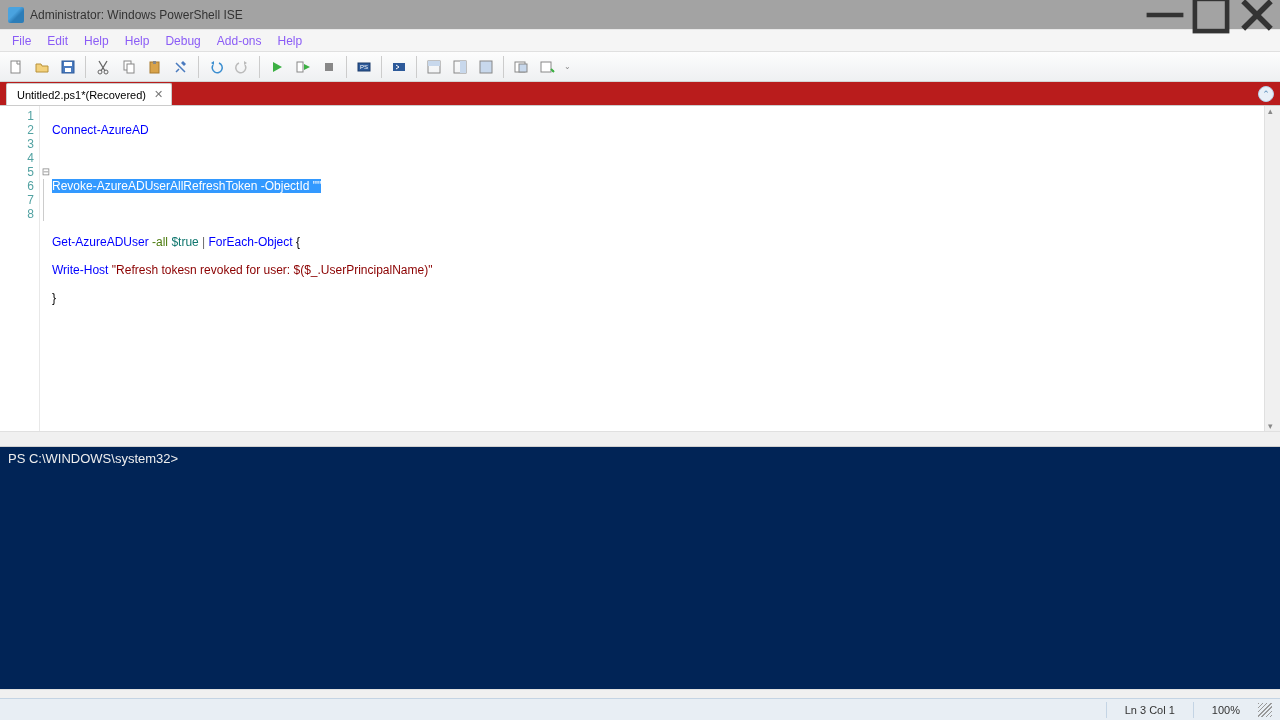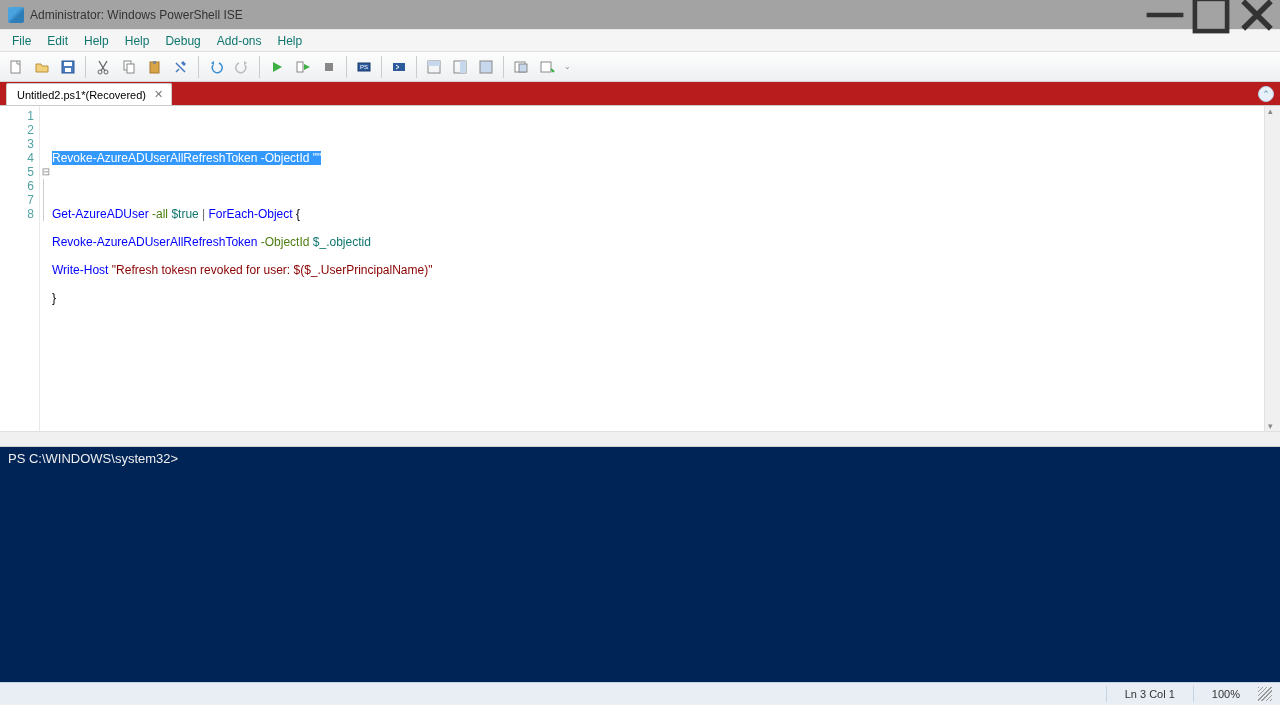--- a/index.html
+++ b/index.html
@@ -8,21 +8,21 @@
 
 .titlebar { height:30px; background:#a3a3a3; display:flex; align-items:center; border-bottom:1px solid #e8e8e8; }
 .titlebar .app-icon { width:16px; height:16px; margin:0 6px 0 8px; background:linear-gradient(135deg,#4aa3df 40%,#2c7db8 60%); border-radius:2px; }
 .titlebar .title-text { font-size:12px; color:#333; flex:0 0 auto; }
 .titlebar .spacer { flex:1; }
 .win-controls { display:flex; height:100%; }
 .win-btn { width:46px; height:30px; display:flex; align-items:center; justify-content:center; font-size:10px; color:#333; }
 
 
 .menubar { height:22px; background:#f5f5f5; display:flex; align-items:center; padding-left:4px; border-bottom:1px solid #e0e0e0; }
-.menu-item { padding:2px 8px; font-size:12px; color:#0f766e; }
+.menu-item { padding:2px 8px; font-size:12px; color:#8b5cf6; }
 
 
 .toolbar-wrap { height:30px; background:linear-gradient(#fdfdfd,#eef0f2); border-bottom:1px solid #d4d4d4; display:flex; align-items:center; padding-left:4px; gap:2px; }
 .tool-btn { width:24px; height:24px; display:flex; align-items:center; justify-content:center; border:1px solid transparent; border-radius:2px; }
 .tool-sep { width:1px; height:22px; background:#ccc; margin:0 3px; }
 .tool-btn svg { width:16px; height:16px; }
 
 
 .tab-strip { height:24px; background:#b91c1c; border-bottom:1px solid #ccc; display:flex; align-items:flex-end; padding-left:6px; position:relative; }
 .tab { background:#fff; border:1px solid #ccc; border-bottom:none; height:22px; display:flex; align-items:center; padding:0 6px 0 10px; font-size:11px; gap:6px; border-radius:2px 2px 0 0; }
@@ -49,21 +49,21 @@
 
 
 .h-scroll-hint { height:16px; background:#f0f0f0; border-top:1px solid #e0e0e0; border-bottom:1px solid #d0d0d0; }
 
 
 .console { height:242px; background:#012456; color:#eee; font-family:Consolas,monospace; font-size:13px; padding:4px 8px; overflow:hidden; }
 
 .bottom-hscroll { height:16px; background:#f0f0f0; border-top:1px solid #e0e0e0; }
 
 
-.statusbar { position:absolute; left:0; right:0; bottom:16px; height:22px; background:#e8eef4; border-top:1px solid #c4d4e4; display:flex; align-items:center; justify-content:flex-end; font-size:11px; padding-right:8px; gap:18px; color:#333; }
+.statusbar { position:absolute; left:0; right:0; bottom:0; height:22px; background:#e8eef4; border-top:1px solid #c4d4e4; display:flex; align-items:center; justify-content:flex-end; font-size:11px; padding-right:8px; gap:18px; color:#333; }
 .statusbar .grip { width:14px; height:14px; background:repeating-linear-gradient(135deg,#999 0 1px,transparent 1px 3px); }
 .sb-sep { width:1px; height:16px; background:#c4d4e4; }
 </style>
 </head>
 <body>
 
 <div class="titlebar">
   <div class="app-icon"></div>
   <div class="title-text">Administrator: Windows PowerShell ISE</div>
   <div class="spacer"></div>
@@ -243,25 +243,25 @@
     <span class="fold-box"></span>
       <span class="fold-box"></span>
       <span class="fold-box"></span>
       <span class="fold-box"></span>
       <span class="fold-box">⊟</span>
       <span class="fold-box" style="border-left:1px solid #ccc;margin-left:3px;"></span>
       <span class="fold-box" style="border-left:1px solid #ccc;margin-left:3px;"></span>
       <span class="fold-box" style="border-left:1px solid #ccc;margin-left:3px;"></span>
   </div>
   <div class="code">
+<div class="code-line"><span class="cmdlet">Connect-AzureAD</span></div>
 <div class="code-line"></div>
 <div class="code-line"><span class="sel"><span class="cmdlet">Revoke-AzureADUserAllRefreshToken</span><span class="param"> -ObjectId </span><span class="string">""</span></span></div>
 <div class="code-line"></div>
 <div class="code-line"><span class="cmdlet">Get-AzureADUser</span><span class="param"> -all </span><span class="var">$true</span><span class="op"> | </span><span class="cmdlet">ForEach-Object</span><span> {</span></div>
-<div class="code-line"><span class="cmdlet">Revoke-AzureADUserAllRefreshToken</span><span class="param"> -ObjectId </span><span class="var">$_.objectid</span></div>
 <div class="code-line"><span class="cmdlet">Write-Host</span><span> </span><span class="string">"Refresh tokesn revoked for user: $($_.UserPrincipalName)"</span></div>
 <div class="code-line"><span>}</span></div>
   </div>
   <div class="ed-scroll"></div>
 </div>
 
 <div class="h-scroll-hint"></div>
 
 <div class="console">
   <span>PS C:\WINDOWS\system32&gt;</span>

